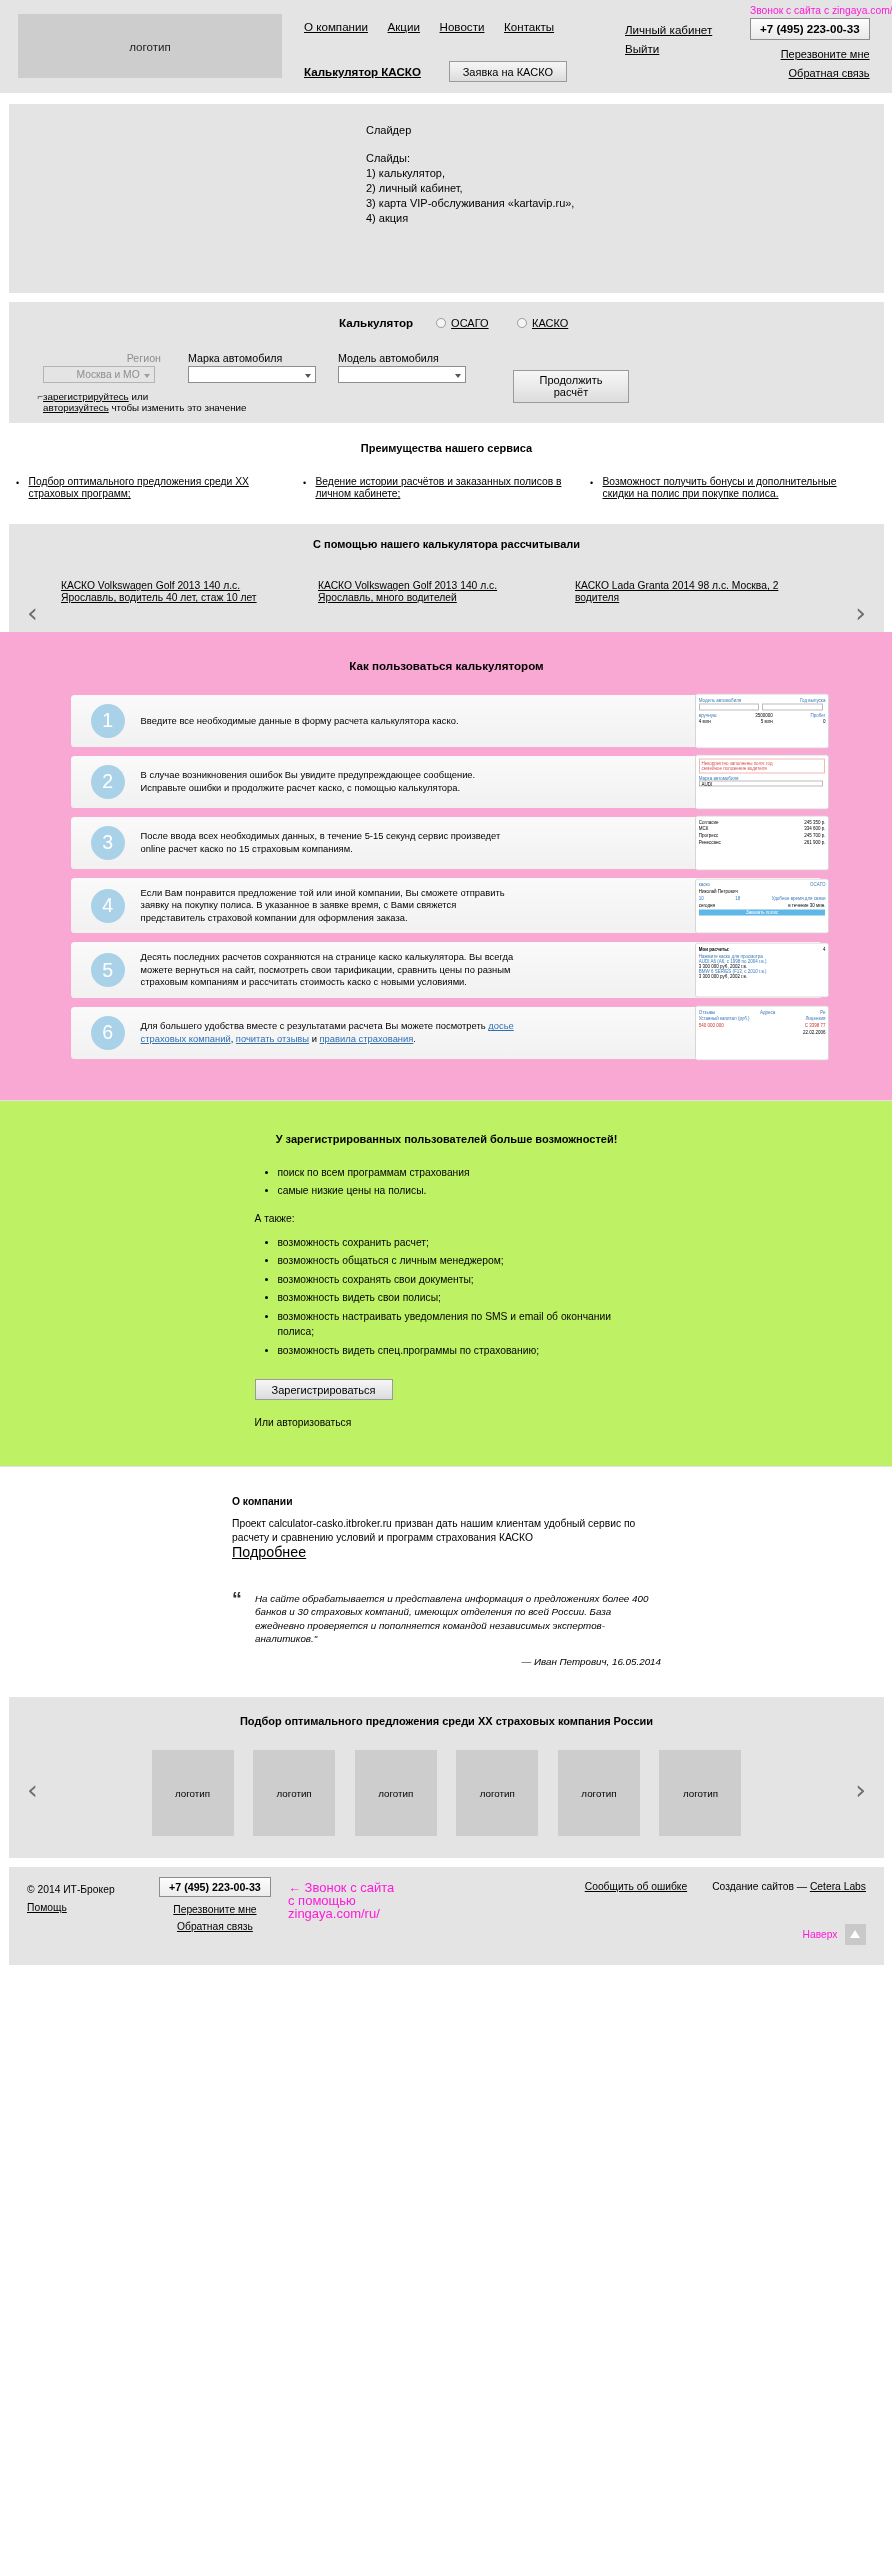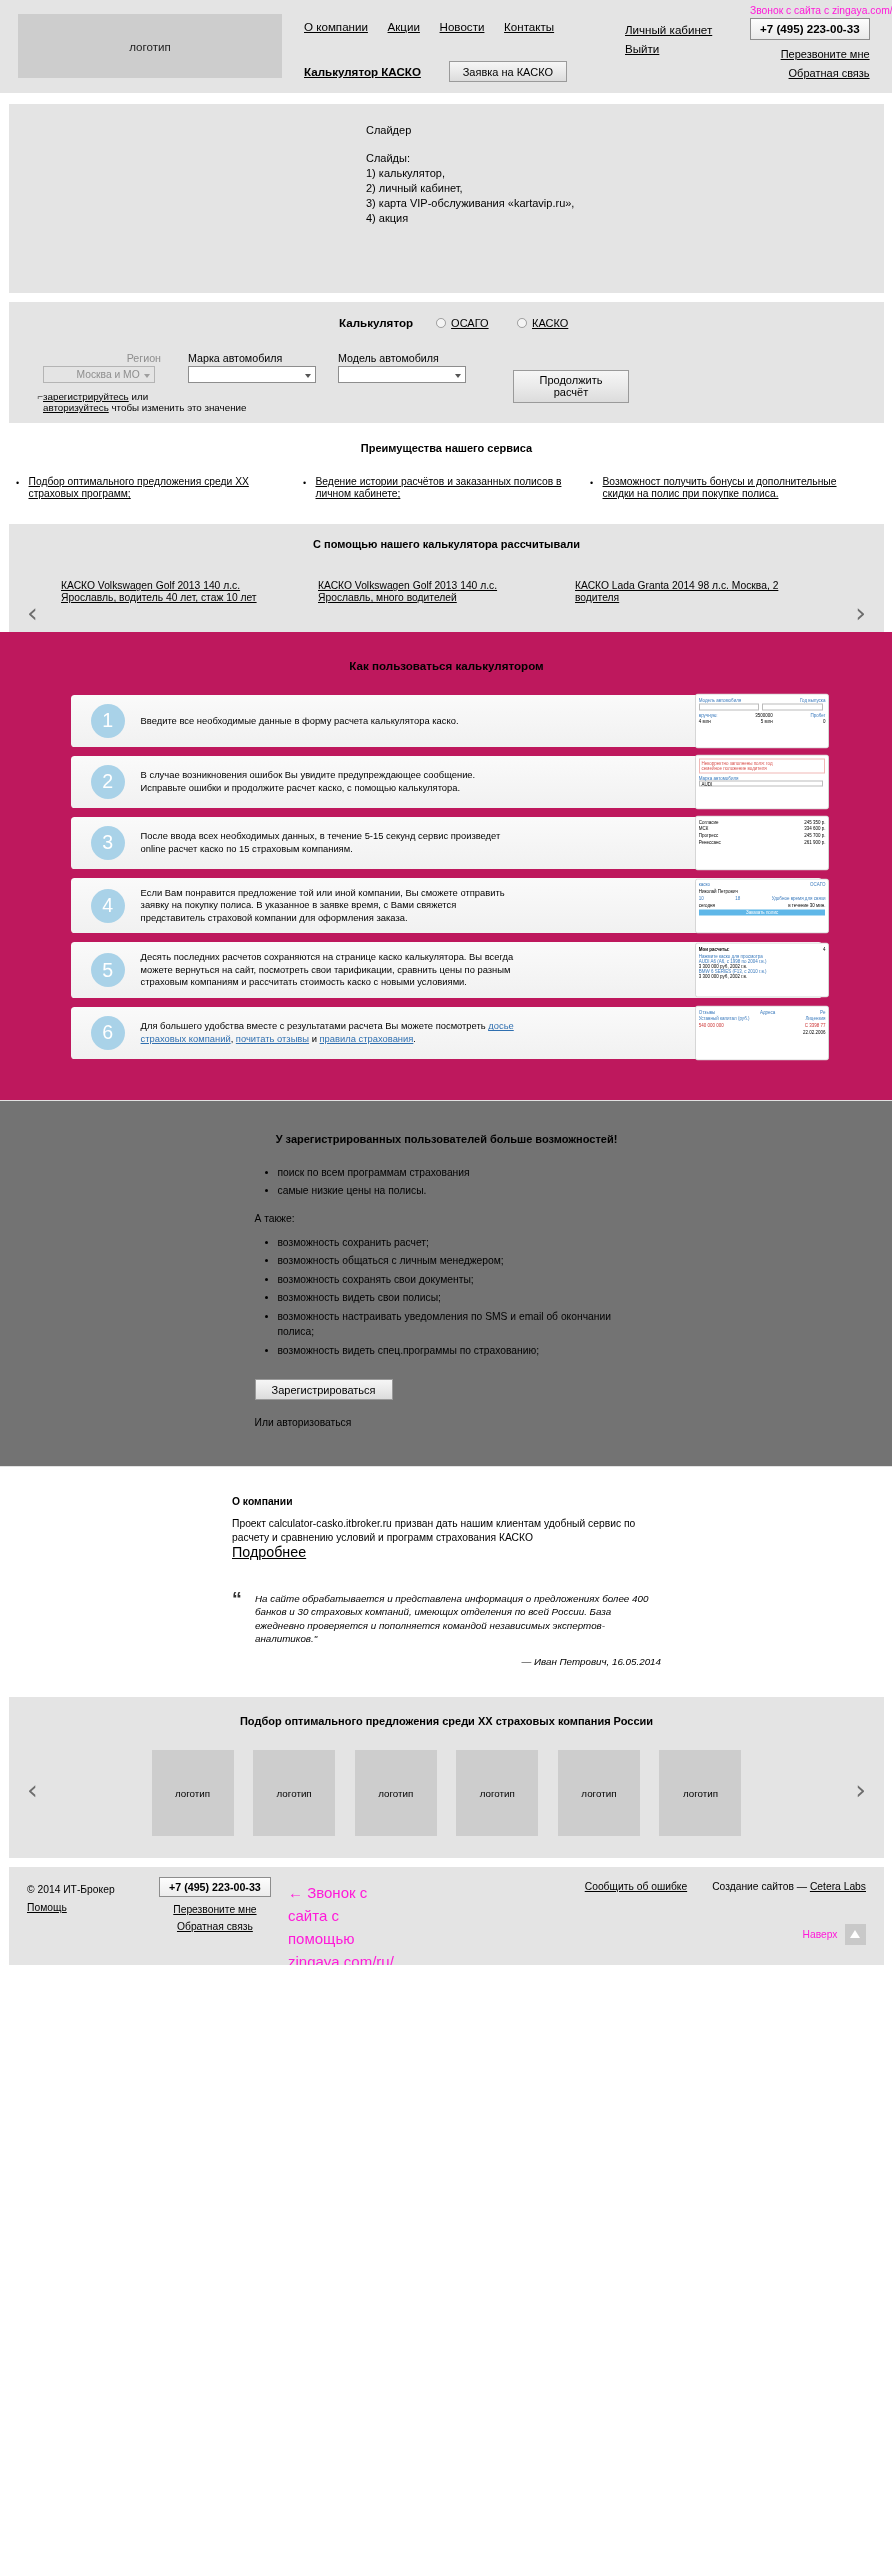--- a/index.html
+++ b/index.html
@@ -108,21 +108,21 @@
   .car-item { flex: 1; padding-right: 23px; font-size: 10.3px; line-height: 12.5px; }
   .car-item a { color: #000; text-decoration: underline; }
   .arrow-l, .arrow-r {
     position: absolute; top: 75px; font-size: 27px; color: #6d6d6d;
     font-family: "DejaVu Sans", sans-serif; line-height: 1; cursor: pointer;
   }
   .arrow-l { left: 18px; }
   .arrow-r { right: 18px; }
 
   
-  .howto { padding: 27px 0 32px 0; background: #be185d; }
+  .howto { padding: 27px 0 32px 0; background: #f9a8d4; }
   .howto h2 { text-align: center; font-size: 11.6px; font-weight: bold; margin: 0 0 23px 0; }
   .step {
     position: relative; margin: 0 71px 9px 71px;
     background: linear-gradient(to bottom, #fafafa, #f1f1f1);
     border-radius: 3.6px; min-height: 50px; display: flex; align-items: center;
     padding: 9px 0;
   }
   .step-num {
     width: 34px; height: 34px; border-radius: 50%; background: #a9d2e8;
     color: #fff; font-size: 19.6px; display: flex; align-items: center;
@@ -138,21 +138,21 @@
     background: #fff; border: 0.9px solid #d6d6d6; border-radius: 2.7px;
     width: 100%; height: 100%; font-size: 4.5px; padding: 2.7px; color: #3a7abd;
     position: relative;
   }
   .mock .mrow { display: flex; justify-content: space-between; margin-bottom: 1.8px; }
   .mock .mbox { border: 0.9px solid #bbb; height: 6.3px; flex: 1; margin-right: 2.7px; background: #fff; }
   .mock .err { color: #d9534f; font-size: 4.5px; border: 0.9px solid #f0b7b5; padding: 1.8px; margin-bottom: 1.8px;}
   .mock .price { color: #000; font-size: 4.5px; }
 
   
-  .reg-sec { padding: 32px 0 36px 0; background: #737373; border-top: 0.9px solid #e2e2e2; }
+  .reg-sec { padding: 32px 0 36px 0; background: #bef264; border-top: 0.9px solid #e2e2e2; }
   .reg-sec h2 { text-align: center; font-size: 11px; font-weight: bold; margin: 0 0 19.6px 0; }
   .reg-inner { width: 384px; margin: 0 auto; font-size: 10.3px; line-height: 15px; }
   .reg-inner ul { margin: 0 0 12.5px 0; padding-left: 23px; }
   .reg-inner li { margin-bottom: 3.6px; }
   .reg-inner .also { margin: 0 0 9px 0; }
   .reg-btn-wrap { margin-top: 21.4px; }
   .reg-btn-wrap .btn-grey { padding: 3.6px 16px; }
   .or-auth { margin-top: 14.3px; font-size: 10.3px; }
 
   
@@ -180,21 +180,21 @@
   .footer { background: #e4e4e4; margin: 9px 9px 0 9px; padding: 14.3px 18px 23px 18px; position: relative; min-height: 98px; }
   .f-col1 { position: absolute; left: 18px; top: 14.3px; font-size: 10.3px; line-height: 18px; }
   .f-col1 a { color: #000; text-decoration: underline; display: block; }
   .f-col2 { position: absolute; left: 150px; top: 10.7px; font-size: 10.3px; text-align: center; }
   .f-phone {
     display: inline-block; padding: 2.7px 9px; font-weight: bold; font-size: 10.7px;
     background: linear-gradient(to bottom, #fdfdfd, #ececec); border: 0.9px solid #8d8d8d;
   }
   .f-col2 .lnks { margin-top: 4.5px; line-height: 17px; }
   .f-col2 .lnks a { color: #000; text-decoration: underline; display: block; }
-  .f-zingaya { position: absolute; left: 279px; top: 14.3px; color: #ff1ad9; font-size: 15px; width: 116px; line-height: 23px; }
+  .f-zingaya { position: absolute; left: 279px; top: 14.3px; color: #ff1ad9; font-size: 13px; width: 116px; line-height: 13px; }
   .f-right { position: absolute; right: 18px; top: 14.3px; font-size: 10.3px; }
   .f-right a { color: #000; text-decoration: underline; }
   .f-right .report { margin-right: 25px; }
   .f-up { position: absolute; right: 18px; top: 57px; font-size: 10.3px; color: #ff1ad9; display: flex; align-items: center; }
   .f-up .up-btn {
     width: 21.4px; height: 21.4px; background: #c9c9c9; margin-left: 7.1px;
     display: flex; align-items: center; justify-content: center;
   }
   .f-up .up-btn i {
     display: block; width: 0; height: 0; border-left: 5.4px solid transparent;

